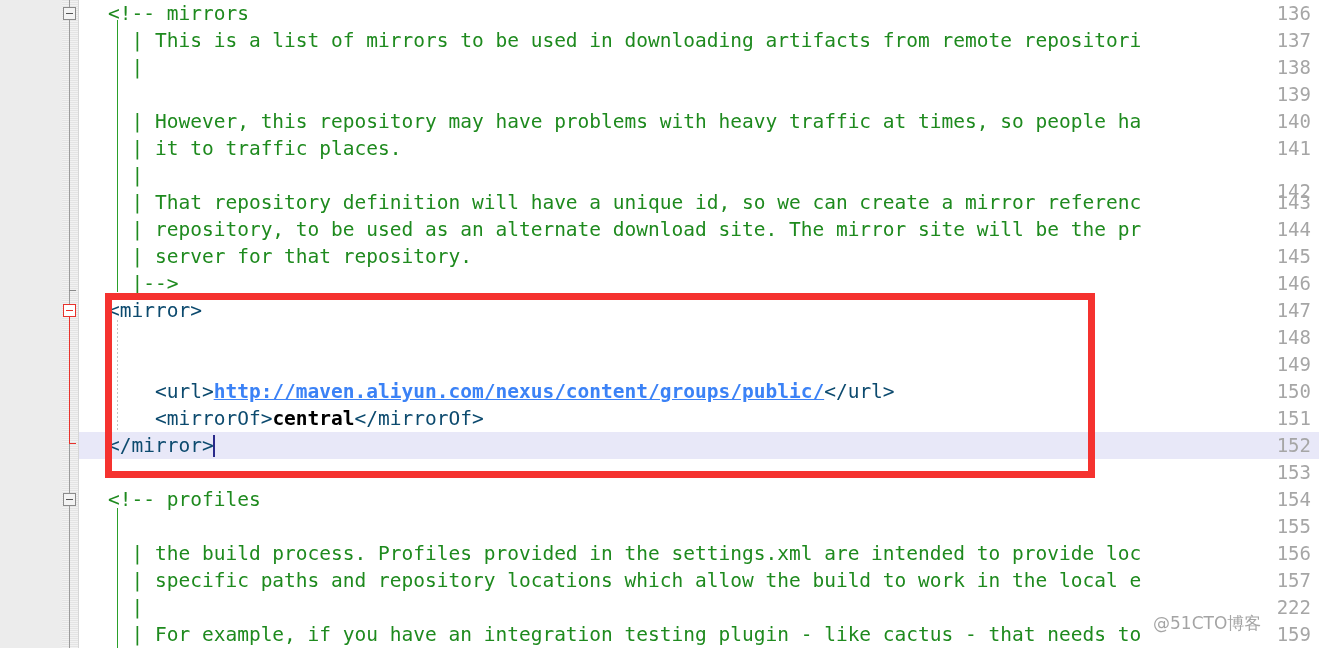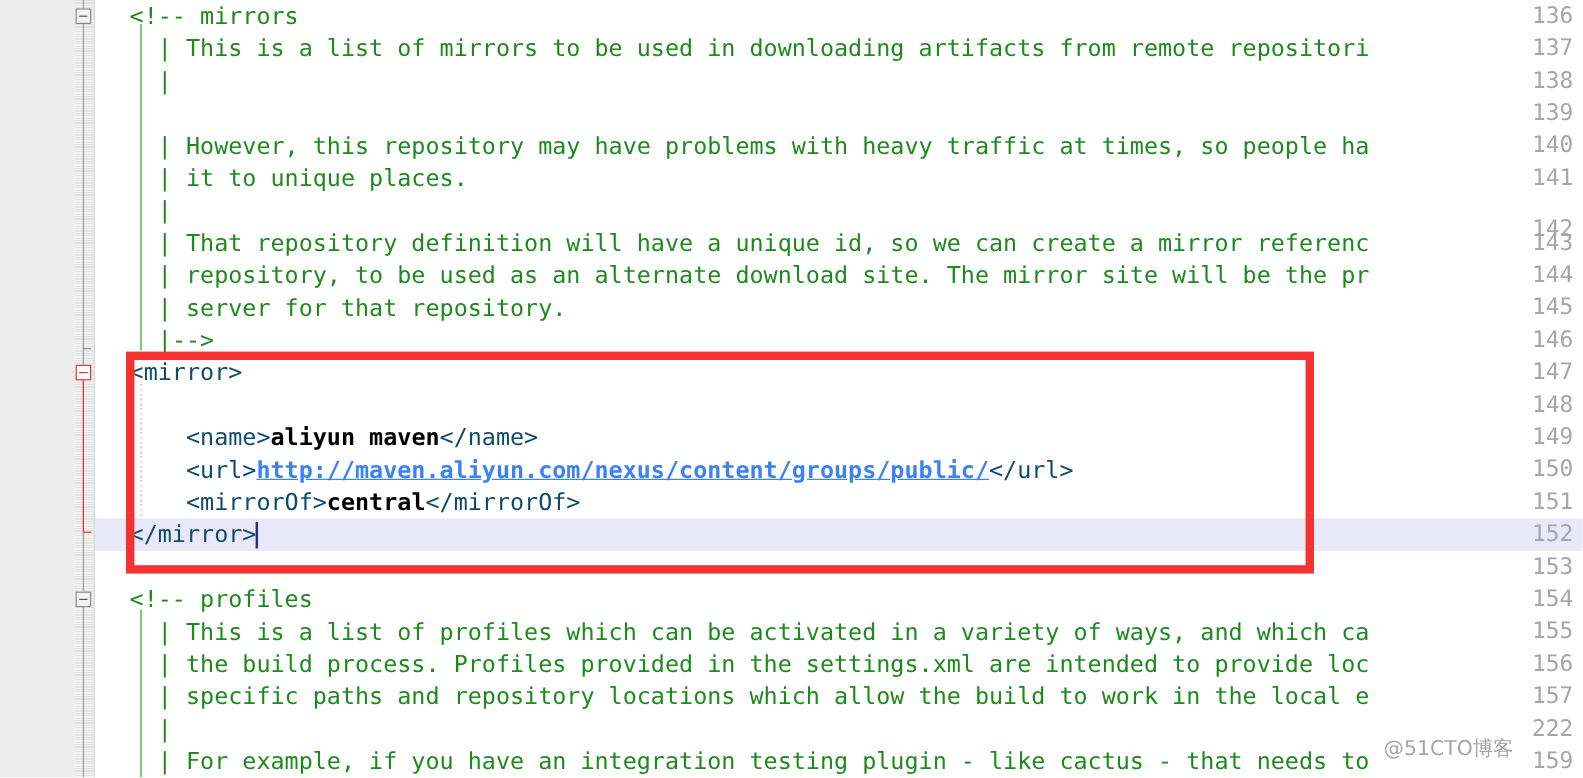--- a/index.html
+++ b/index.html
@@ -191,34 +191,32 @@
 
 <div id="editor">
 
   <div class="cur-line" style="top:432px;"></div>
 
   <div class="code-area">
       <div class="row" style="top: 0px;"><span class="txt" style="padding-left: 29px; text-align: center;"><span class="cmt">&lt;!-- mirrors</span></span></div>
       <div class="row" style="top: 27px;"><span class="txt" style="padding-left: 29px;"><span> </span><span class="cmt"> | This is a list of mirrors to be used in downloading artifacts from remote repositori</span></span></div>
       <div class="row" style="top: 54px;"><span class="txt" style="padding-left: 29px;"><span> </span><span class="cmt"> |</span></span></div>
       <div class="row" style="top: 108px;"><span class="txt" style="padding-left: 29px;"><span> </span><span class="cmt"> | However, this repository may have problems with heavy traffic at times, so people ha</span></span></div>
-      <div class="row" style="top: 135px;"><span class="txt" style="padding-left: 29px;"><span> </span><span class="cmt"> | it to unique places.</span></span></div>
+      <div class="row" style="top: 135px;"><span class="txt" style="padding-left: 29px;"><span> </span><span class="cmt"> | it to traffic places.</span></span></div>
       <div class="row" style="top: 162px;"><span class="txt" style="padding-left: 29px;"><span> </span><span class="cmt"> |</span></span></div>
       <div class="row" style="top: 189px;"><span class="txt" style="padding-left: 29px;"><span> </span><span class="cmt"> | That repository definition will have a unique id, so we can create a mirror referenc</span></span></div>
       <div class="row" style="top: 216px;"><span class="txt" style="padding-left: 29px;"><span> </span><span class="cmt"> | repository, to be used as an alternate download site. The mirror site will be the pr</span></span></div>
       <div class="row" style="top: 243px;"><span class="txt" style="padding-left: 29px;"><span> </span><span class="cmt"> | server for that repository.</span></span></div>
       <div class="row" style="top: 270px;"><span class="txt" style="padding-left: 29px;"><span> </span><span class="cmt"> |--&gt;</span></span></div>
       <div class="row" style="top: 297px;"><span class="txt" style="padding-left: 29px;"><span class="tag">&lt;mirror&gt;</span></span></div>
-      <div class="row" style="top: 351px;"><span class="txt" style="padding-left: 29px;"><span>    </span><span class="tag">&lt;name&gt;</span><span class="val">aliyun maven</span><span class="tag">&lt;/name&gt;</span></span></div>
       <div class="row" style="top: 378px;"><span class="txt" style="padding-left: 29px;"><span>    </span><span class="tag">&lt;url&gt;</span><span class="url">http://maven.aliyun.com/nexus/content/groups/public/</span><span class="tag">&lt;/url&gt;</span></span></div>
       <div class="row" style="top: 405px;"><span class="txt" style="padding-left: 29px;"><span>    </span><span class="tag">&lt;mirrorOf&gt;</span><span class="val">central</span><span class="tag">&lt;/mirrorOf&gt;</span></span></div>
       <div class="row" style="top: 432px;"><span class="txt" style="padding-left: 29px;"><span class="tag">&lt;/mirror&gt;</span></span></div>
       <div class="row" style="top: 459px;"><span class="txt" style="padding-left: 29px;"></span></div>
       <div class="row" style="top: 486px;"><span class="txt" style="padding-left: 29px;"><span class="cmt">&lt;!-- profiles</span></span></div>
-      <div class="row" style="top: 513px;"><span class="txt" style="padding-left: 29px;"><span> </span><span class="cmt"> | This is a list of profiles which can be activated in a variety of ways, and which ca</span></span></div>
       <div class="row" style="top: 540px;"><span class="txt" style="padding-left: 29px;"><span> </span><span class="cmt"> | the build process. Profiles provided in the settings.xml are intended to provide loc</span></span></div>
       <div class="row" style="top: 567px;"><span class="txt" style="padding-left: 29px;"><span> </span><span class="cmt"> | specific paths and repository locations which allow the build to work in the local e</span></span></div>
       <div class="row" style="top: 594px;"><span class="txt" style="padding-left: 29px;"><span> </span><span class="cmt"> |</span></span></div>
       <div class="row" style="top: 621px;"><span class="txt" style="padding-left: 29px;"><span> </span><span class="cmt"> | For example, if you have an integration testing plugin - like cactus - that needs to</span></span></div>
     </div>
 
   <div class="guide" style="left:117px; top:20px; height:272px; background:#2aa02a;"></div>
   <div class="guide dotted" style="left:117px; top:320px; height:110px;"></div>
   <div class="guide" style="left:117px; top:508px; height:140px; background:#2aa02a;"></div>
 

